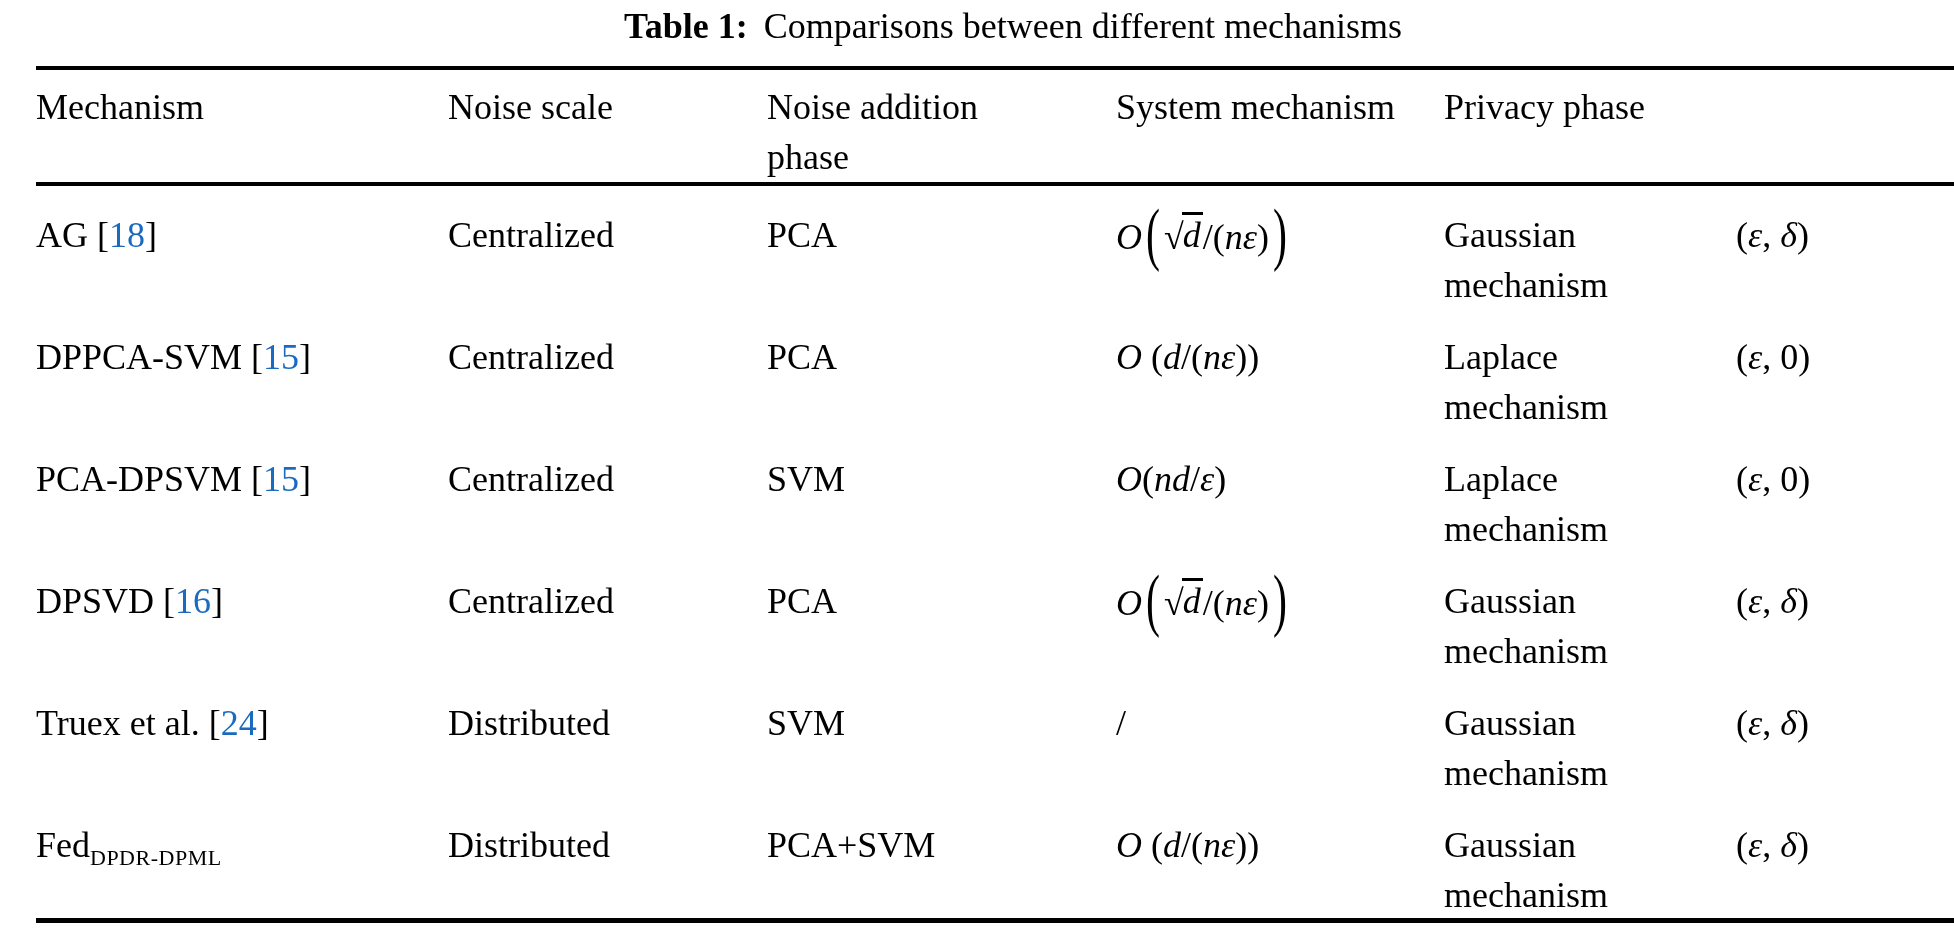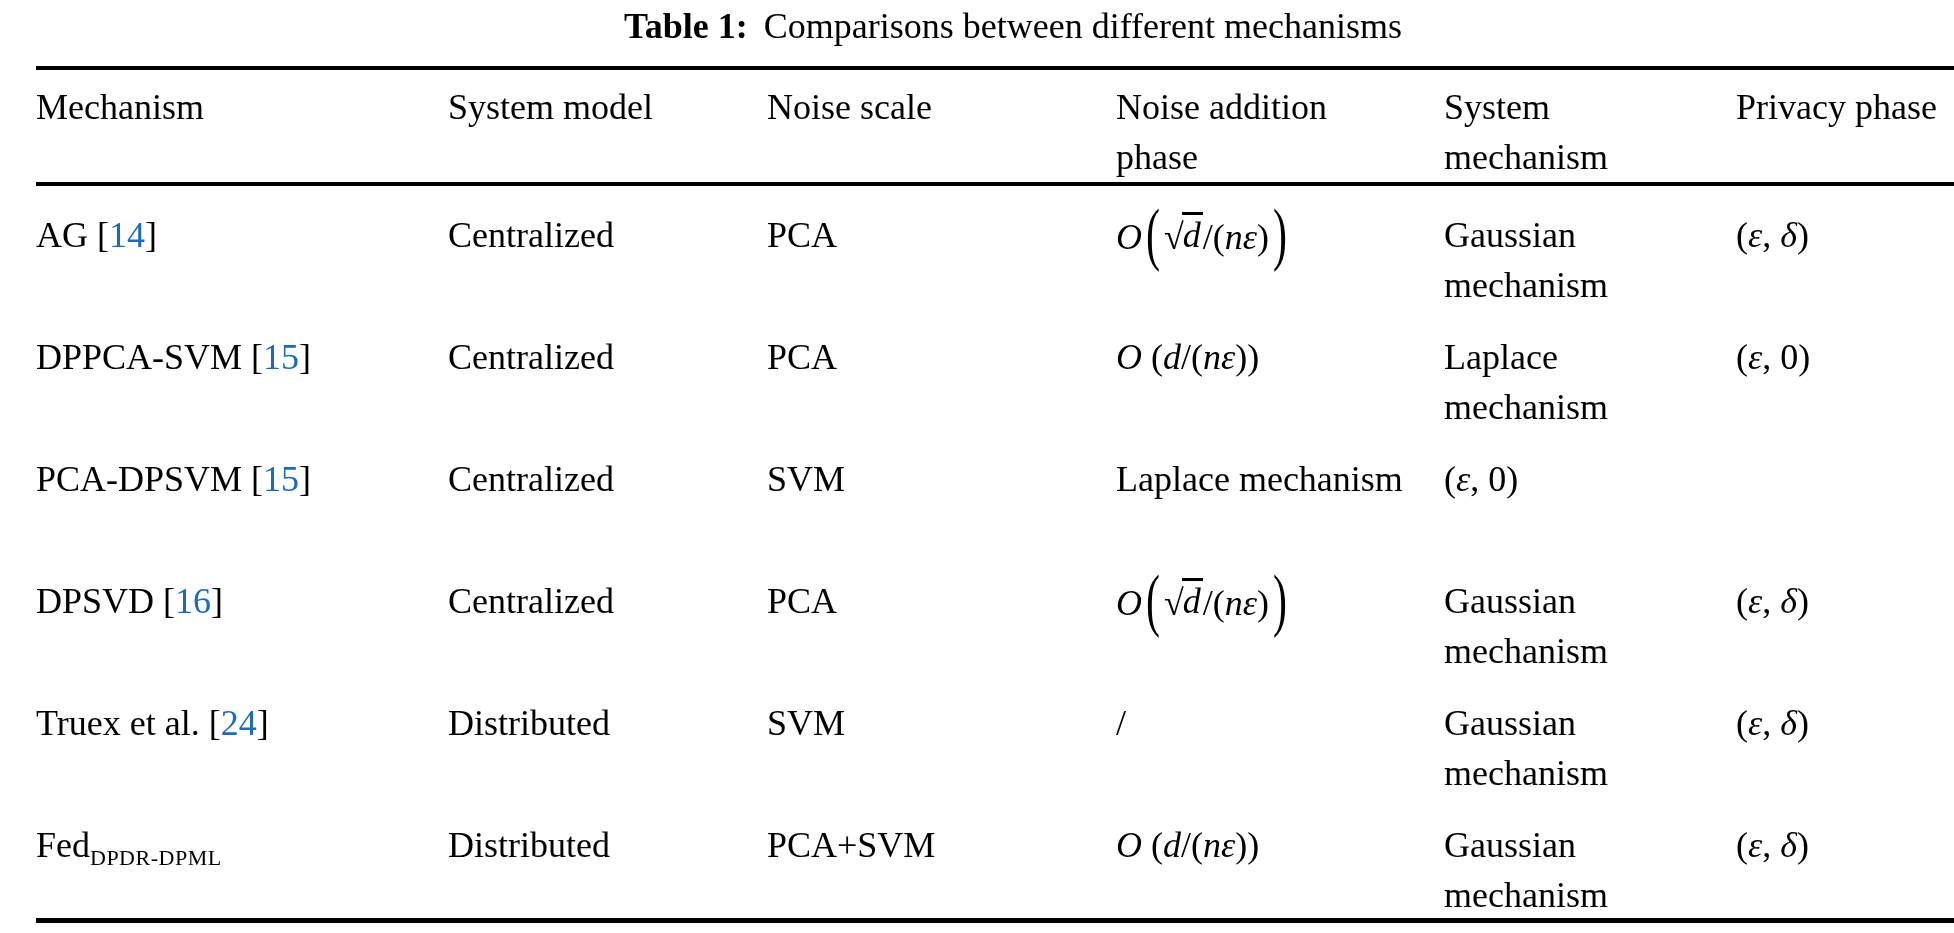--- a/index.html
+++ b/index.html
@@ -80,53 +80,53 @@
 <div class="page">
 
   <div class="caption">
     <span class="cap-label">Table 1:</span><span class="cap-text">Comparisons between different mechanisms</span>
   </div>
 
   <div class="rule rule-top"></div>
 
   <div class="grid header-row">
     <div class="cell">Mechanism</div>
-    <div class="cell">System model</div>
     <div class="cell">Noise scale</div>
     <div class="cell head-c3">Noise addition phase</div>
     <div class="cell head-c5">System mechanism</div>
     <div class="cell">Privacy phase</div>
   </div>
 
   <div class="rule rule-mid"></div>
 
   <div>
 
     <div class="grid data-row">
-      <div class="cell cell-mechanism"><span>AG [</span><span class="sub"></span><span class="cite">14</span><span>]</span></div>
+      <div class="cell cell-mechanism"><span>AG [</span><span class="sub"></span><span class="cite">18</span><span>]</span></div>
       <div class="cell">Centralized</div>
       <div class="cell">PCA</div>
       <div class="cell"><span class="it">O</span><span class="bigp">(</span><span class="sqrt"><span class="sqrt-sym">√</span><span class="sqrt-arg"><span class="it">d</span></span></span>/(<span class="it">n</span><span class="it">ε</span>)<span class="bigp">)</span></div>
       <div class="cell cell-noise-mechanism">Gaussian mechanism</div>
       <div class="cell">(<span class="it">ε</span>, <span class="it">δ</span>)</div>
     </div>
 
     <div class="grid data-row">
       <div class="cell cell-mechanism"><span>DPPCA-SVM [</span><span class="sub"></span><span class="cite">15</span><span>]</span></div>
       <div class="cell">Centralized</div>
       <div class="cell">PCA</div>
       <div class="cell"><span class="it">O</span> (<span class="it">d</span>/(<span class="it">n</span><span class="it">ε</span>))</div>
       <div class="cell cell-noise-mechanism">Laplace mechanism</div>
       <div class="cell">(<span class="it">ε</span>, 0)</div>
     </div>
 
     <div class="grid data-row">
       <div class="cell cell-mechanism"><span>PCA-DPSVM [</span><span class="sub"></span><span class="cite">15</span><span>]</span></div>
       <div class="cell">Centralized</div>
       <div class="cell">SVM</div>
+      <div class="cell"><span class="it">O</span>(<span class="it">n</span><span class="it">d</span>/<span class="it">ε</span>)</div>
       <div class="cell cell-noise-mechanism">Laplace mechanism</div>
       <div class="cell">(<span class="it">ε</span>, 0)</div>
     </div>
 
     <div class="grid data-row">
       <div class="cell cell-mechanism"><span>DPSVD [</span><span class="sub"></span><span class="cite">16</span><span>]</span></div>
       <div class="cell">Centralized</div>
       <div class="cell">PCA</div>
       <div class="cell"><span class="it">O</span><span class="bigp">(</span><span class="sqrt"><span class="sqrt-sym">√</span><span class="sqrt-arg"><span class="it">d</span></span></span>/(<span class="it">n</span><span class="it">ε</span>)<span class="bigp">)</span></div>
       <div class="cell cell-noise-mechanism">Gaussian mechanism</div>

